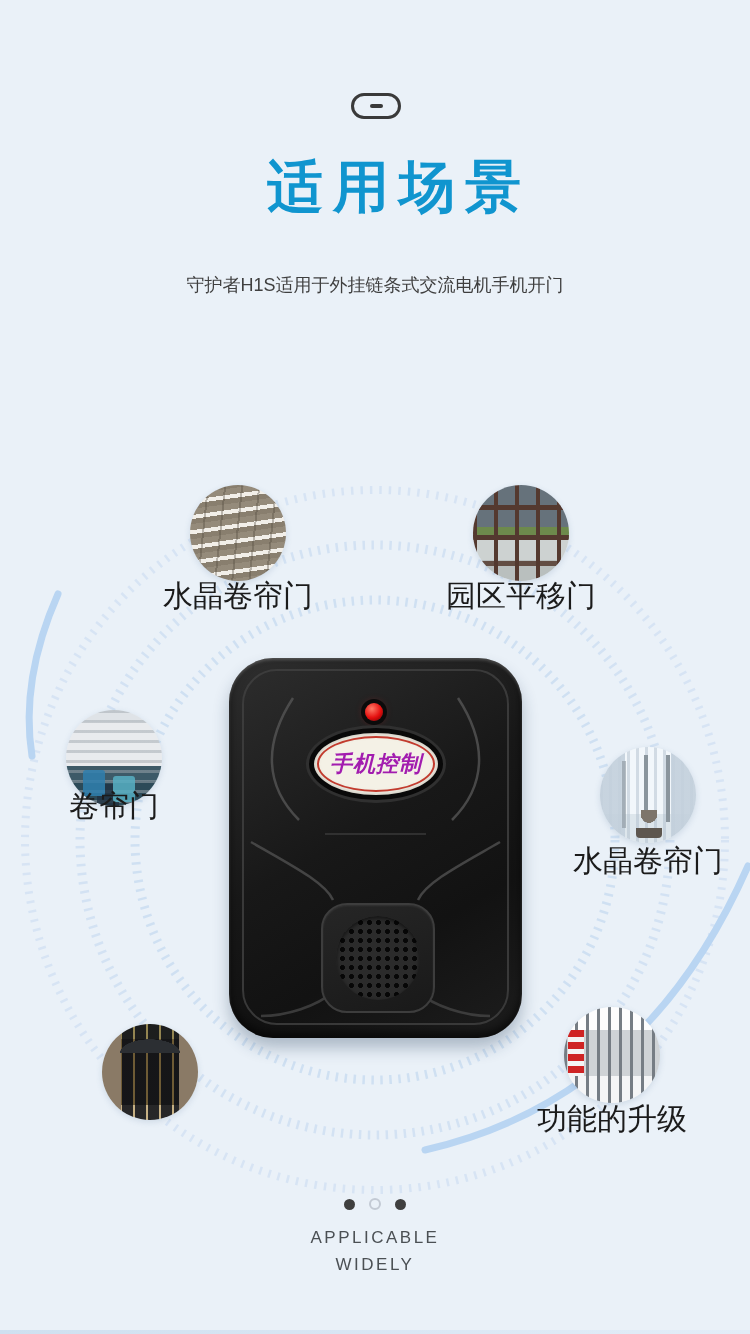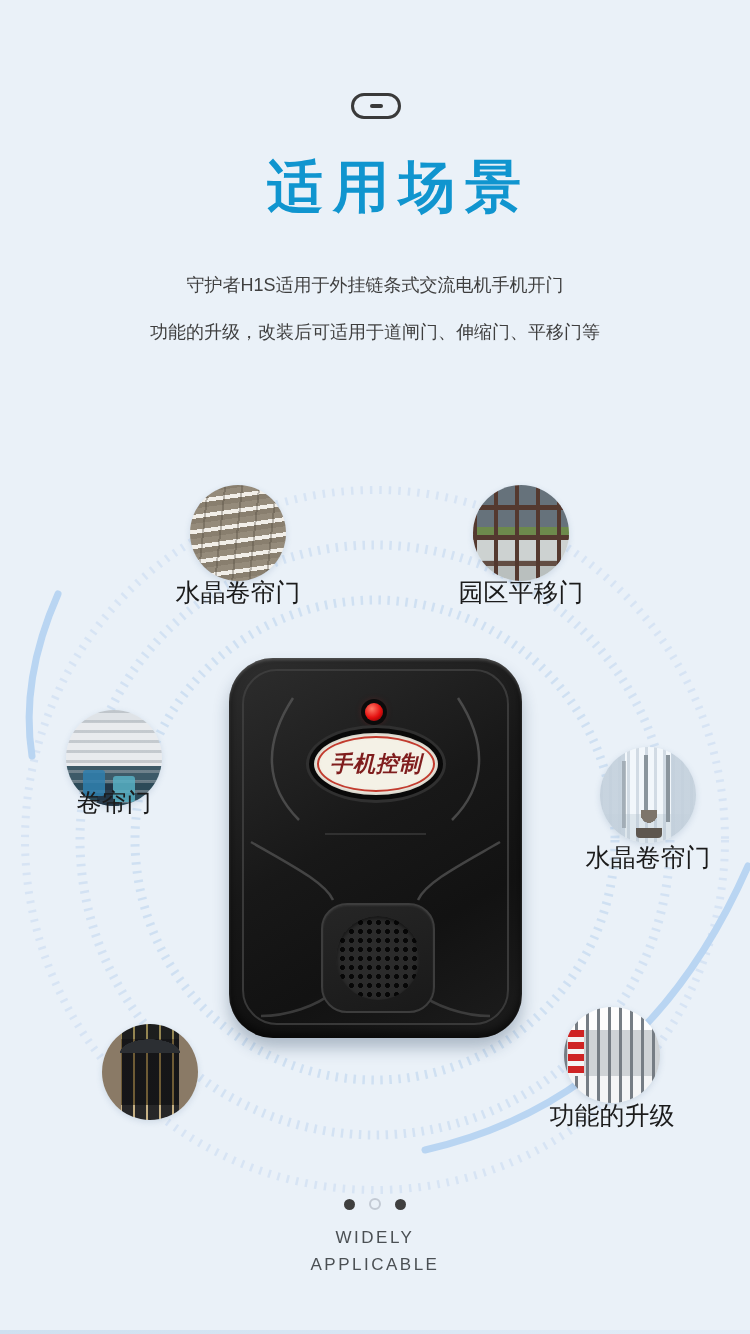--- a/index.html
+++ b/index.html
@@ -28,21 +28,21 @@
     font-size:18px;line-height:47px;color:#3f3f3f;font-weight:500;
   }
   
   .scenario{position:absolute;z-index:2;}
   .photo{
     width:96px;height:96px;border-radius:50%;overflow:hidden;position:relative;
     box-shadow:0 2px 6px rgba(80,110,150,.18);
   }
   .scenario .label{
     position:absolute;left:50%;transform:translateX(-50%);
-    white-space:nowrap;font-size:25px;font-weight:500;color:#1b1b1b;
+    white-space:nowrap;font-size:30px;font-weight:500;color:#1b1b1b;
   }
   
   .p-crystal{
     background:
       repeating-linear-gradient(96deg, rgba(80,72,60,.35) 0 2px, rgba(0,0,0,0) 2px 17px),
       repeating-linear-gradient(172deg, #f2efe9 0 4px, rgba(125,114,96,.55) 4px 9px, rgba(146,135,116,.45) 9px 15px),
       #978e80;
   }
   .p-sliding{
     background:
@@ -110,21 +110,21 @@
     background:radial-gradient(circle at 38% 32%, #ff7a66, #e40e0e 55%, #7e0404 90%);
     box-shadow:0 0 0 4px #0b0b0b, 0 0 8px rgba(255,30,30,.55);
   }
   .badge{
     position:absolute;left:85px;top:75px;width:124px;height:62px;border-radius:50%;
     background:#f4f1e6;display:flex;align-items:center;justify-content:center;
     box-shadow:0 0 0 5px #090909, 0 0 0 8px #303030, inset 0 0 6px rgba(0,0,0,.25);
   }
   .badge-ring{position:absolute;inset:3px;border:2px solid #c23b2e;border-radius:50%;}
   .badge-text{
-    position:relative;color:#7f1d1d;font-weight:700;font-style:italic;
+    position:relative;color:#a21caf;font-weight:700;font-style:italic;
     font-size:22px;letter-spacing:1px;
   }
   .speaker-panel{
     position:absolute;left:92px;top:245px;width:110px;height:106px;border-radius:26px;
     background:linear-gradient(160deg,#262626,#191919);
     border:2px solid #3d3d3d;box-shadow:inset 0 1px 2px rgba(255,255,255,.08);
   }
   .speaker{
     position:absolute;left:50%;top:50%;width:84px;height:84px;margin:-42px 0 0 -42px;
     border-radius:50%;background-color:#2b2b2b;
@@ -157,21 +157,20 @@
     <path d="M 425 1150 Q 645 1100 748 866" stroke="#b9d5f2" stroke-width="7" stroke-linecap="round"></path>
   </svg>
 
   <div class="pill-icon">
     <span class="dash"></span>
   </div>
   <div class="page-title">适用场景</div>
 
   <div class="description">
     <div>守护者H1S适用于外挂链条式交流电机手机开门</div>
-    <div>功能的升级，改装后可适用于道闸门、伸缩门、平移门等</div>
   </div>
 
   <div class="scenario" style="left:190px;top:485px;">
     <div class="photo p-crystal"></div>
     <div class="label" style="top:91px;">水晶卷帘门</div>
   </div>
 
   <div class="scenario" style="left:473px;top:485px;">
     <div class="photo p-sliding"></div>
     <div class="label" style="top:91px;">园区平移门</div>
@@ -217,18 +216,18 @@
       <div class="speaker"></div>
     </div>
   </div>
 
   <div class="dots">
     <span class="dot filled"></span>
     <span class="dot hollow"></span>
     <span class="dot filled"></span>
   </div>
   <div class="footer-caption">
+    <div>APPLICABLE</div>
     <div>WIDELY</div>
-    <div>APPLICABLE</div>
   </div>
 
   <div class="bottom-strip"></div>
 </div>
 
 </body></html>

